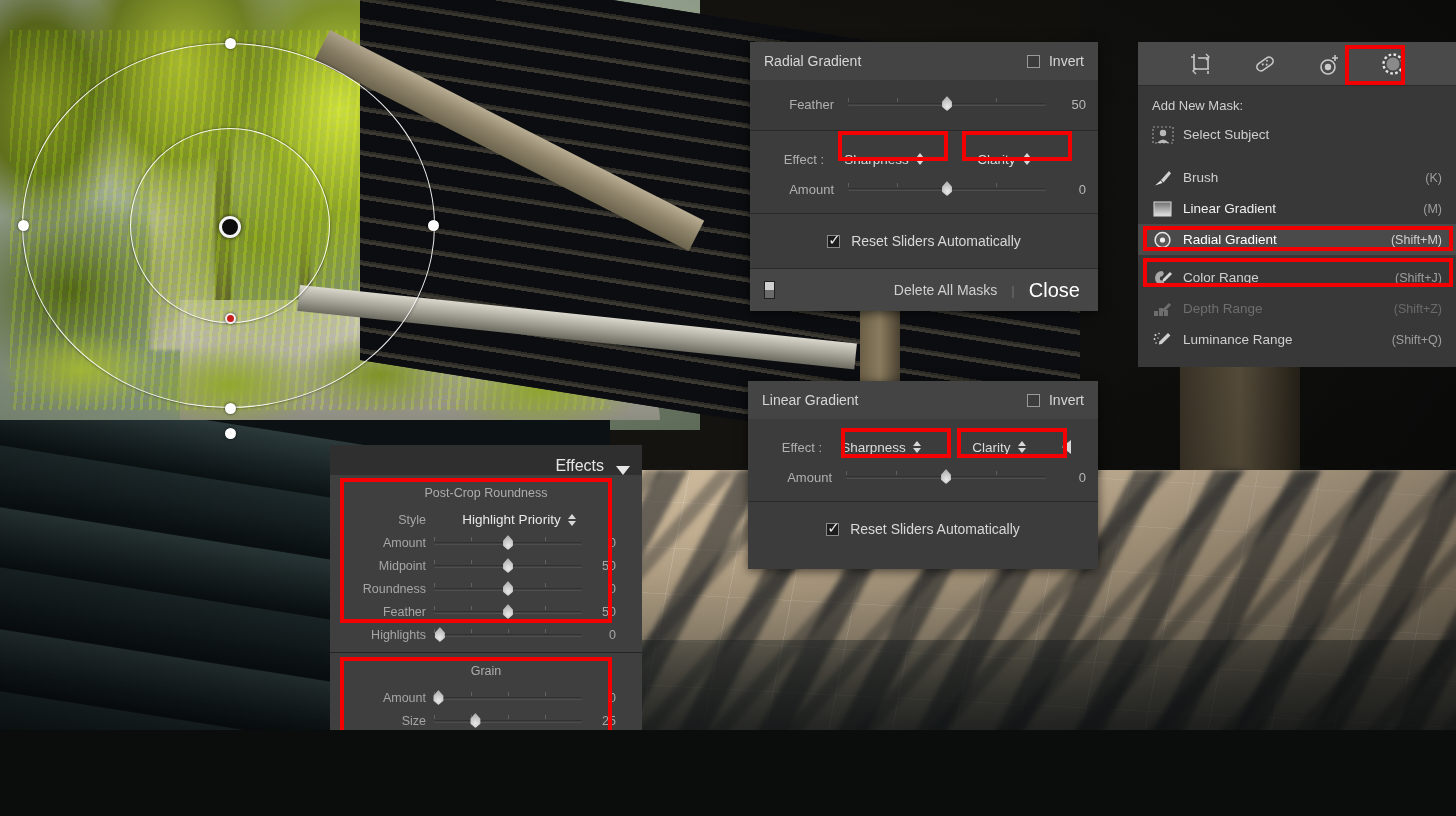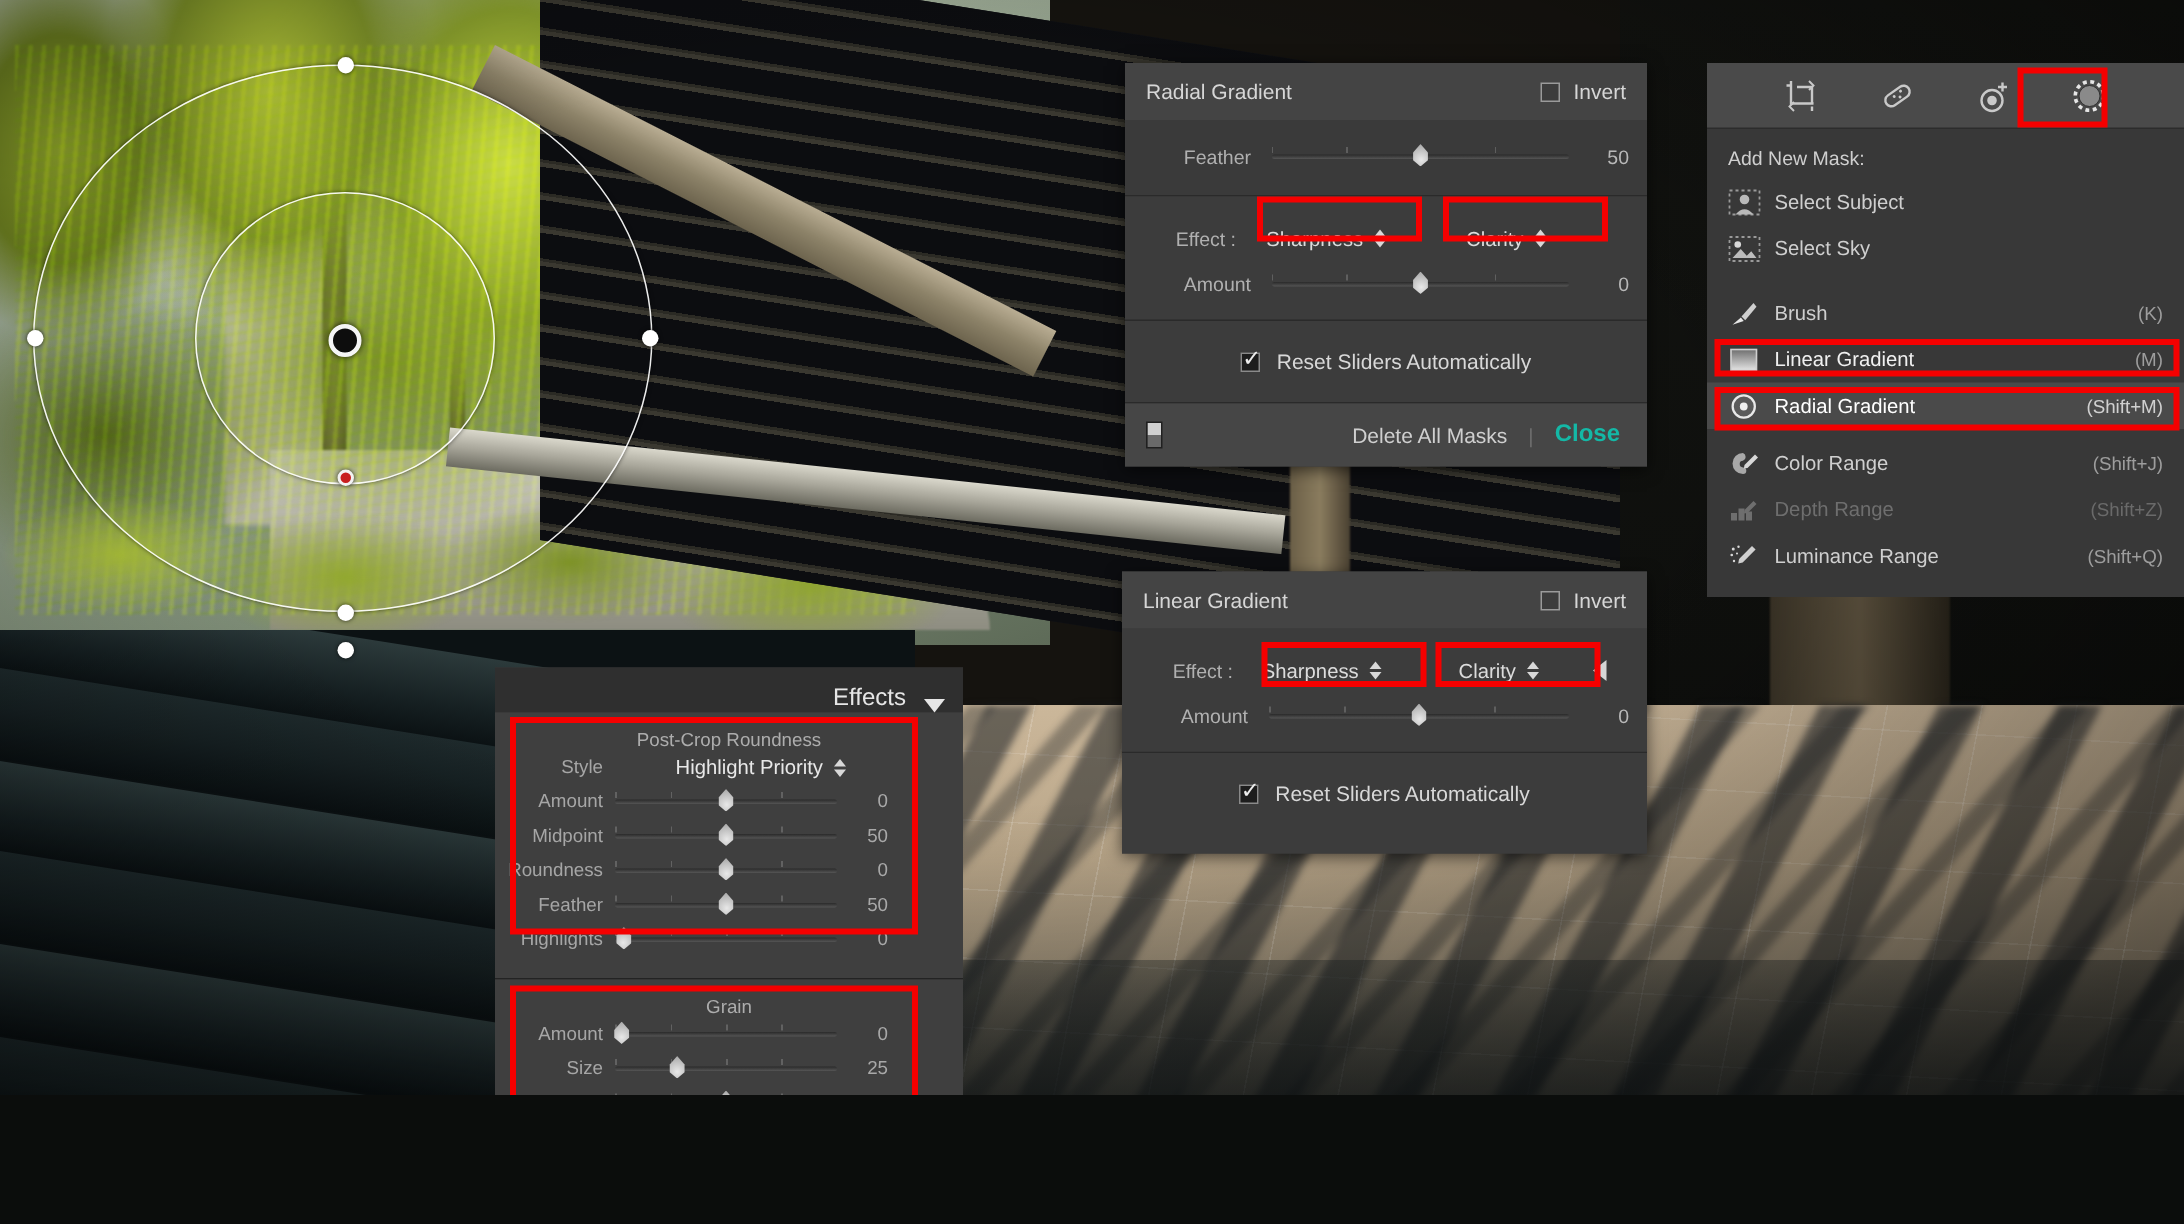--- a/index.html
+++ b/index.html
@@ -230,21 +230,21 @@
   .mask-gap { height: 12px; }
 
   
   #effects { position: absolute; left: 330px; top: 445px; width: 312px; background: #3c3c3c; }
   #effects .ehd {
     height: 30px; background: #2f2f2f; display:flex; align-items:flex-end; justify-content:flex-end;
     padding-right: 12px; color: #e6e6e6; font-size: 16px;
   }
   .efx-body { background: #3f3f3f; padding: 6px 0 4px 0; }
   .efx-title { text-align:center; color:#adadad; font-size:12.5px; padding: 5px 0 4px 0; }
-  .efx-row { display:flex; align-items:flex-start; height: 23px; }
+  .efx-row { display:flex; align-items:flex-end; height: 23px; margin-left: 24px; }
   .efx-lbl { width: 80px; text-align:right; padding-right: 8px; color:#a6a6a6; font-size:12.5px; }
   .efx-ctl { width: 148px; }
   .efx-val { width: 46px; text-align:right; padding-right: 12px; color:#a8a8a8; font-size:12.5px; }
 </style>
 </head>
 <body>
 
 <div id="stage">
 
   <div class="photo">
@@ -353,21 +353,21 @@
       <span class="cb"></span>
       <span style="color:#d8d8d8;font-size:14px;">Reset Sliders Automatically</span>
     </div>
     <div class="sep"></div>
 
     <div style="background:#464646;height:42px;display:flex;align-items:center;padding:0 14px;">
       <span class="swbox"></span>
       <span style="flex:1"></span>
       <span style="color:#cfcfcf;font-size:14px;">Delete All Masks</span>
       <span style="color:#6e6e6e;margin:0 14px;">|</span>
-      <span style="color:#14b8a6;font-size:16px;padding-right:4px;font-weight:bold;">Close</span>
+      <span style="color:#ffffff;font-size:20px;padding-right:4px;">Close</span>
     </div>
   </div>
 
   <div class="hl" style="left:838px;top:131px;width:110px;height:30px;"></div>
   <div class="hl" style="left:962px;top:131px;width:110px;height:30px;"></div>
 
   <div class="panel" id="linearPanel" style="left:748px;top:381px;width:350px;">
     <div class="panel-hd" style="justify-content:space-between;">
       <span>Linear Gradient</span>
       <span style="display:flex;align-items:center;gap:9px;">
@@ -467,31 +467,20 @@
           <svg viewBox="0 0 22 18" width="22" height="18">
             <rect x="1" y="1" width="20" height="16" fill="none" stroke="#9a9a9a" stroke-width="1.2" stroke-dasharray="2 2"></rect>
             <circle cx="11" cy="7" r="3.2" fill="#b9b9b9"></circle>
             <path d="M5 17 q6 -7 12 0 z" fill="#b9b9b9"></path>
           </svg>
         </span>
         <span class="nm">Select Subject</span>
         <span class="sc"></span>
       </div>
 
-      <div class="mask-item">
-        <span class="mi">
-          <svg viewBox="0 0 22 18" width="22" height="18">
-            <rect x="1" y="1" width="20" height="16" fill="none" stroke="#9a9a9a" stroke-width="1.2" stroke-dasharray="2 2"></rect>
-            <circle cx="6.5" cy="6" r="2.2" fill="#d8d8d8"></circle>
-            <path d="M3 15 l5.5 -6 4 4.5 3 -3 3.5 4.5 z" fill="#bdbdbd"></path>
-          </svg>
-        </span>
-        <span class="nm">Select Sky</span>
-        <span class="sc"></span>
-      </div>
 
       <div class="mask-gap"></div>
 
       <div class="mask-item">
         <span class="mi">
           <svg viewBox="0 0 22 18" width="22" height="18">
             <path d="M17 2 L9 11 l2.5 2.5 L19 4.5 z" fill="#cfcfcf"></path>
             <path d="M8.6 11.6 L3 16.5 l7.5 -2.5 z" fill="#e6e6e6"></path>
           </svg>
         </span>

